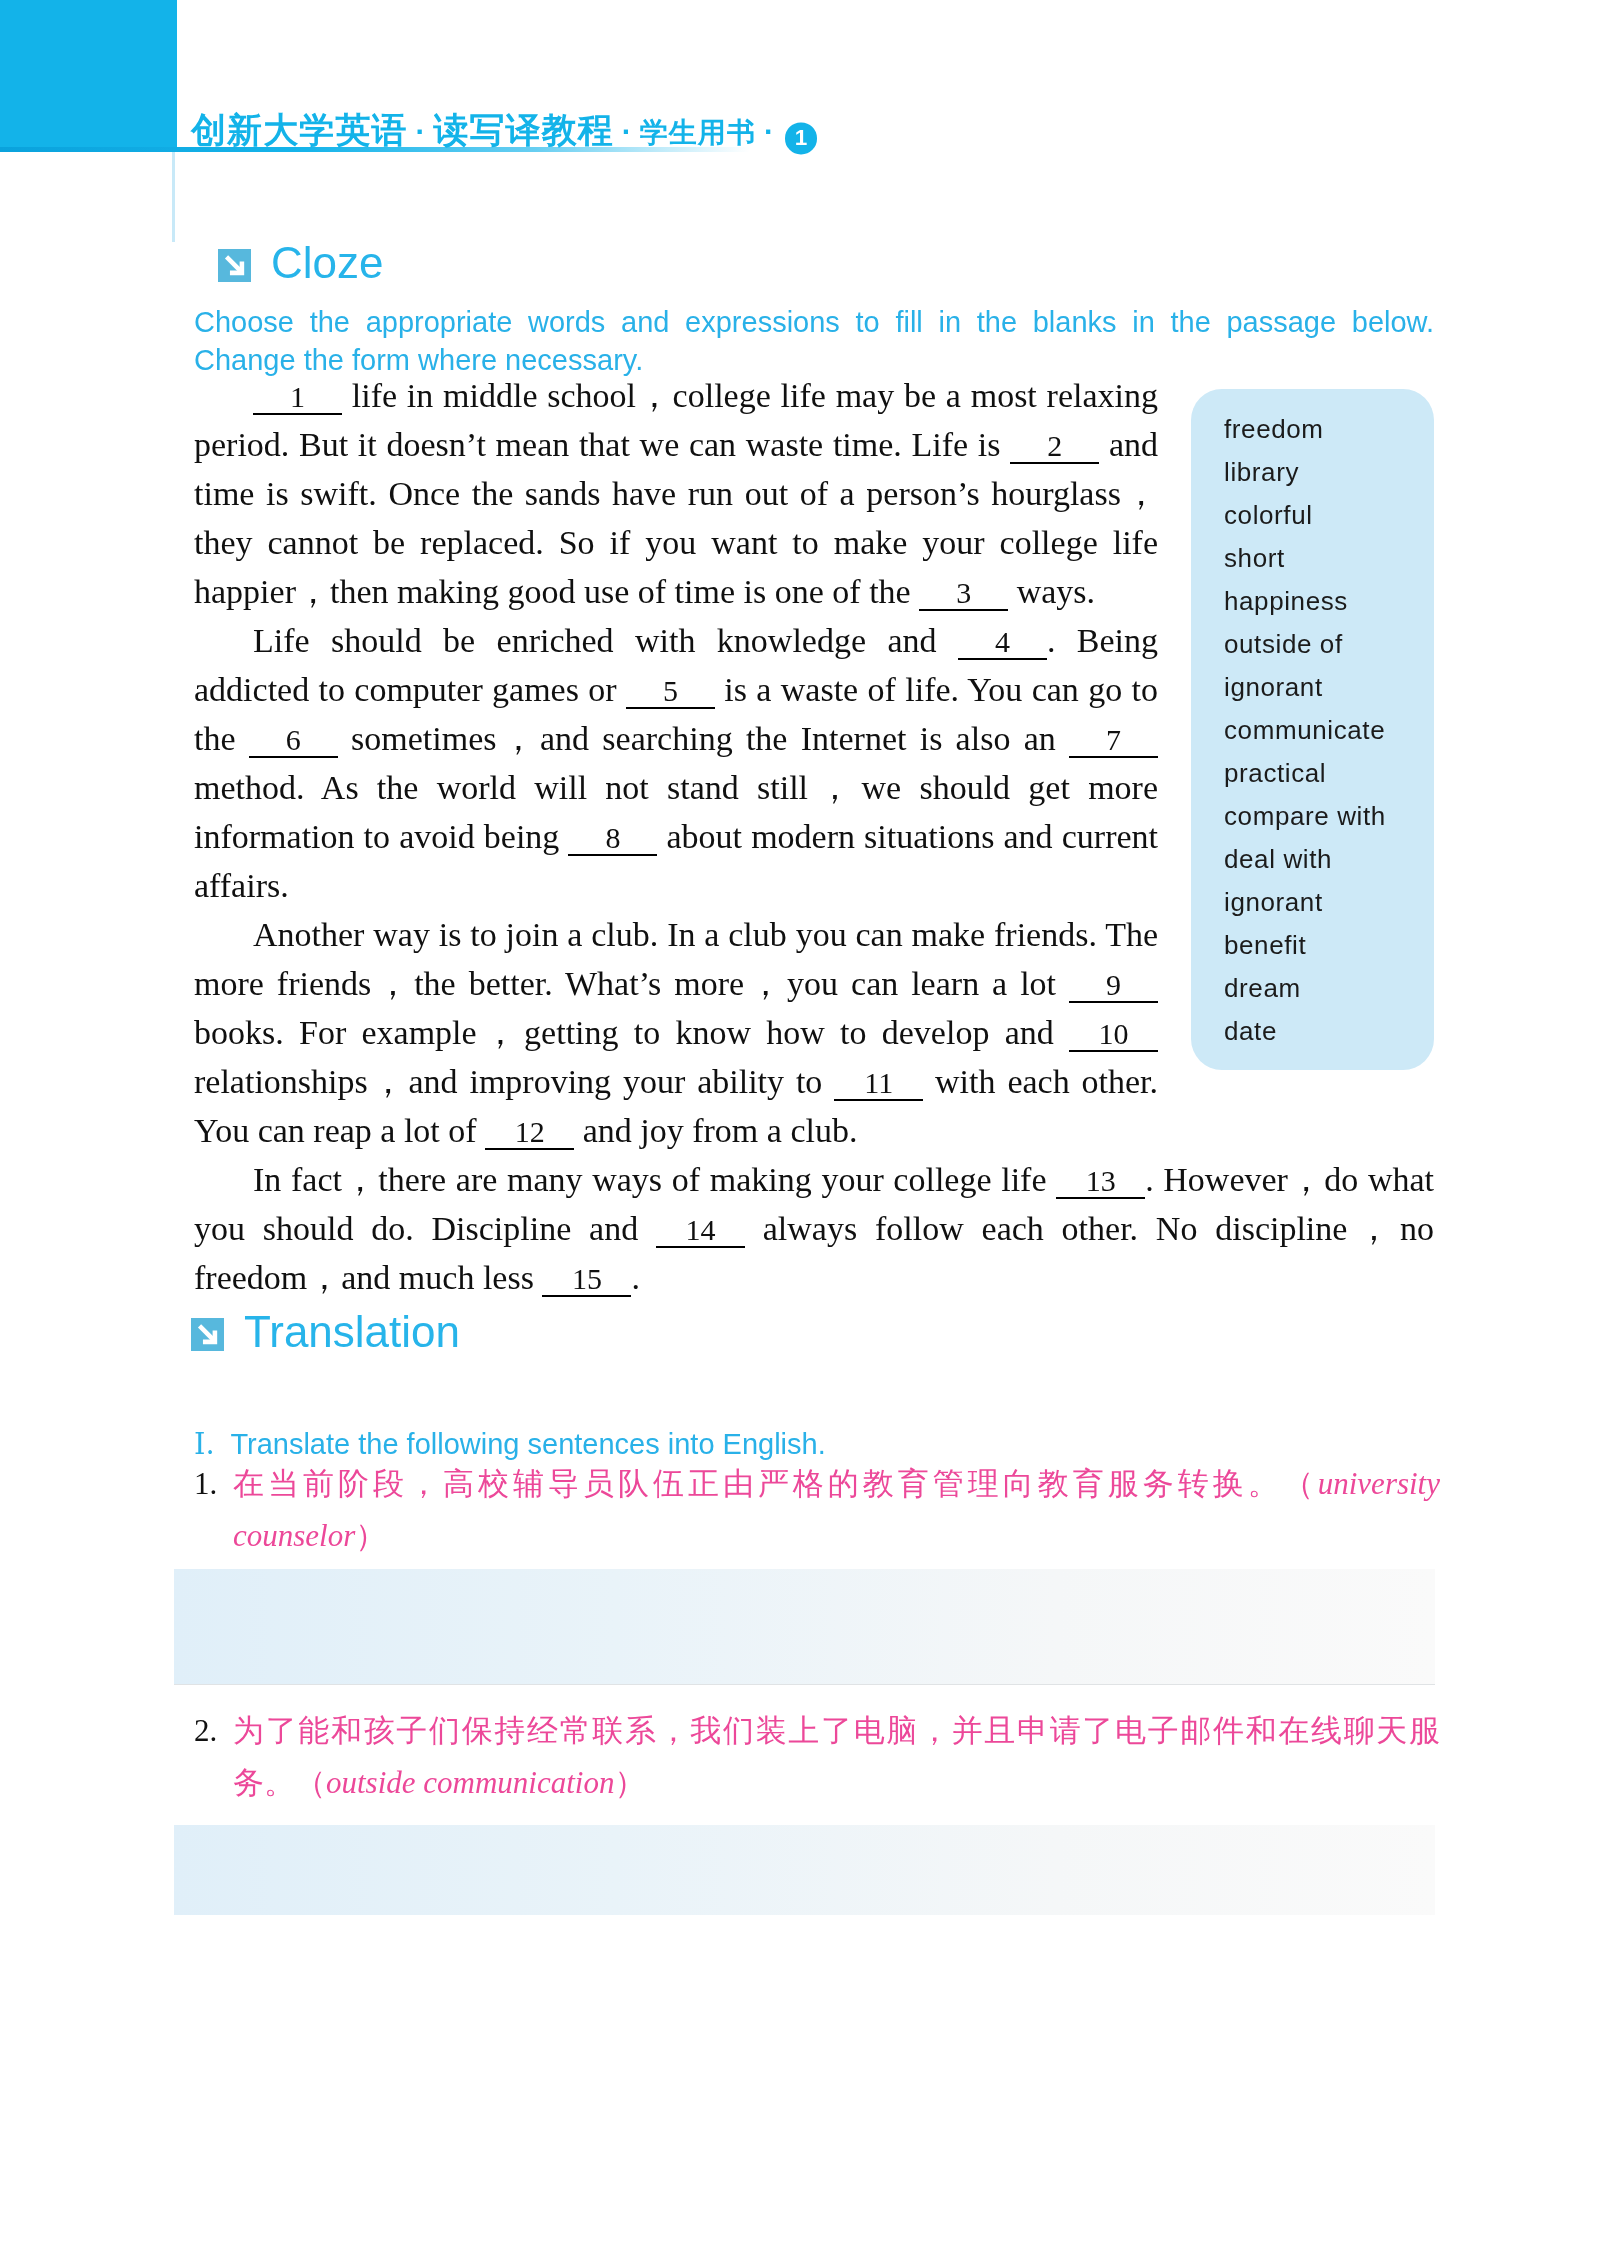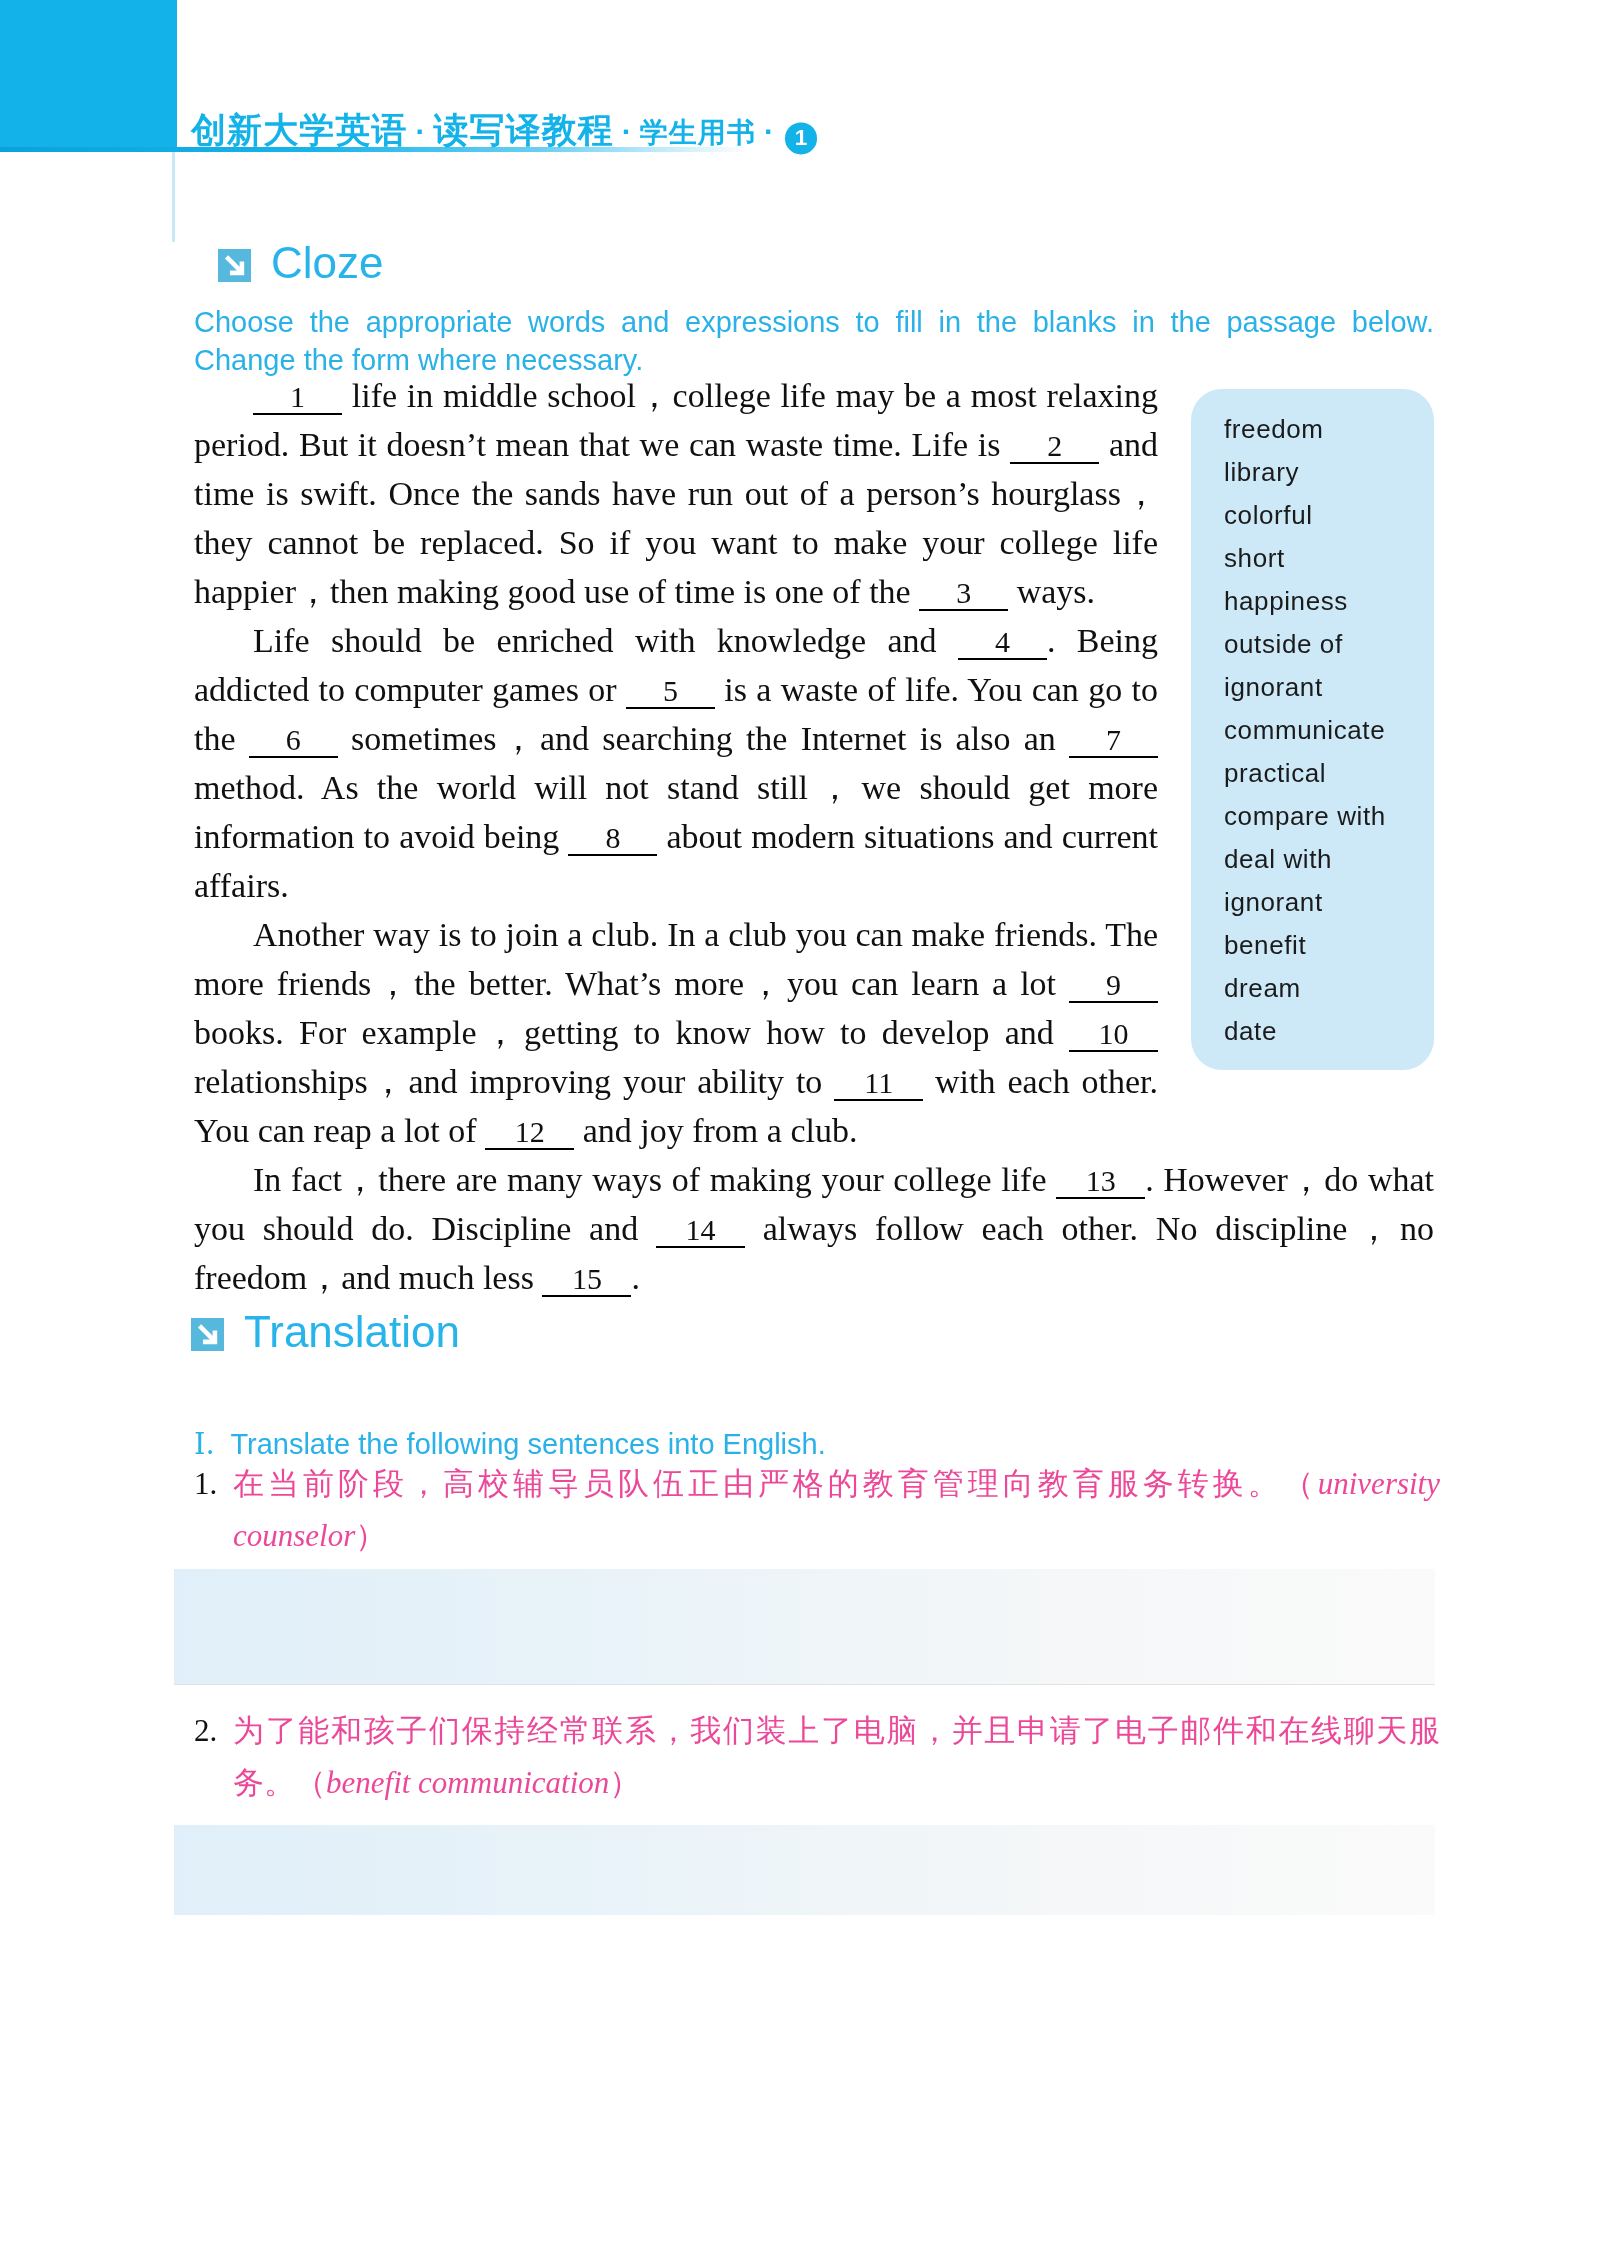--- a/index.html
+++ b/index.html
@@ -138,21 +138,21 @@
     <span>Translate the following sentences into English.</span>
   </div>
 
   <div>
       <div class="tr-item" style="top: 1458px;">
         <span class="tr-num">1.</span>
         <div class="tr-text">在当前阶段，高校辅导员队伍正由严格的教育管理向教育服务转换。（<span class="tr-hint">university counselor</span>）</div>
       </div>
       <div class="tr-item" style="top: 1705px;">
         <span class="tr-num">2.</span>
-        <div class="tr-text">为了能和孩子们保持经常联系，我们装上了电脑，并且申请了电子邮件和在线聊天服务。（<span class="tr-hint">benefit communication</span>）</div>
+        <div class="tr-text">为了能和孩子们保持经常联系，我们装上了电脑，并且申请了电子邮件和在线聊天服务。（<span class="tr-hint">outside communication</span>）</div>
       </div>
       <div class="tr-item" style="top: 1956px;">
         <span class="tr-num">3.</span>
         <div class="tr-text">因为他的太太病了，他必须调整他的作息来配合她。（<span class="tr-hint">adjust his schedule</span>）</div>
       </div>
     </div>
 
   <div class="ans-box" style="top:1569px;height:115px;"></div>
   <div class="ans-box" style="top:1825px;height:115px;"></div>
   <div class="ans-box" style="top:2024px;height:69px;"></div>

